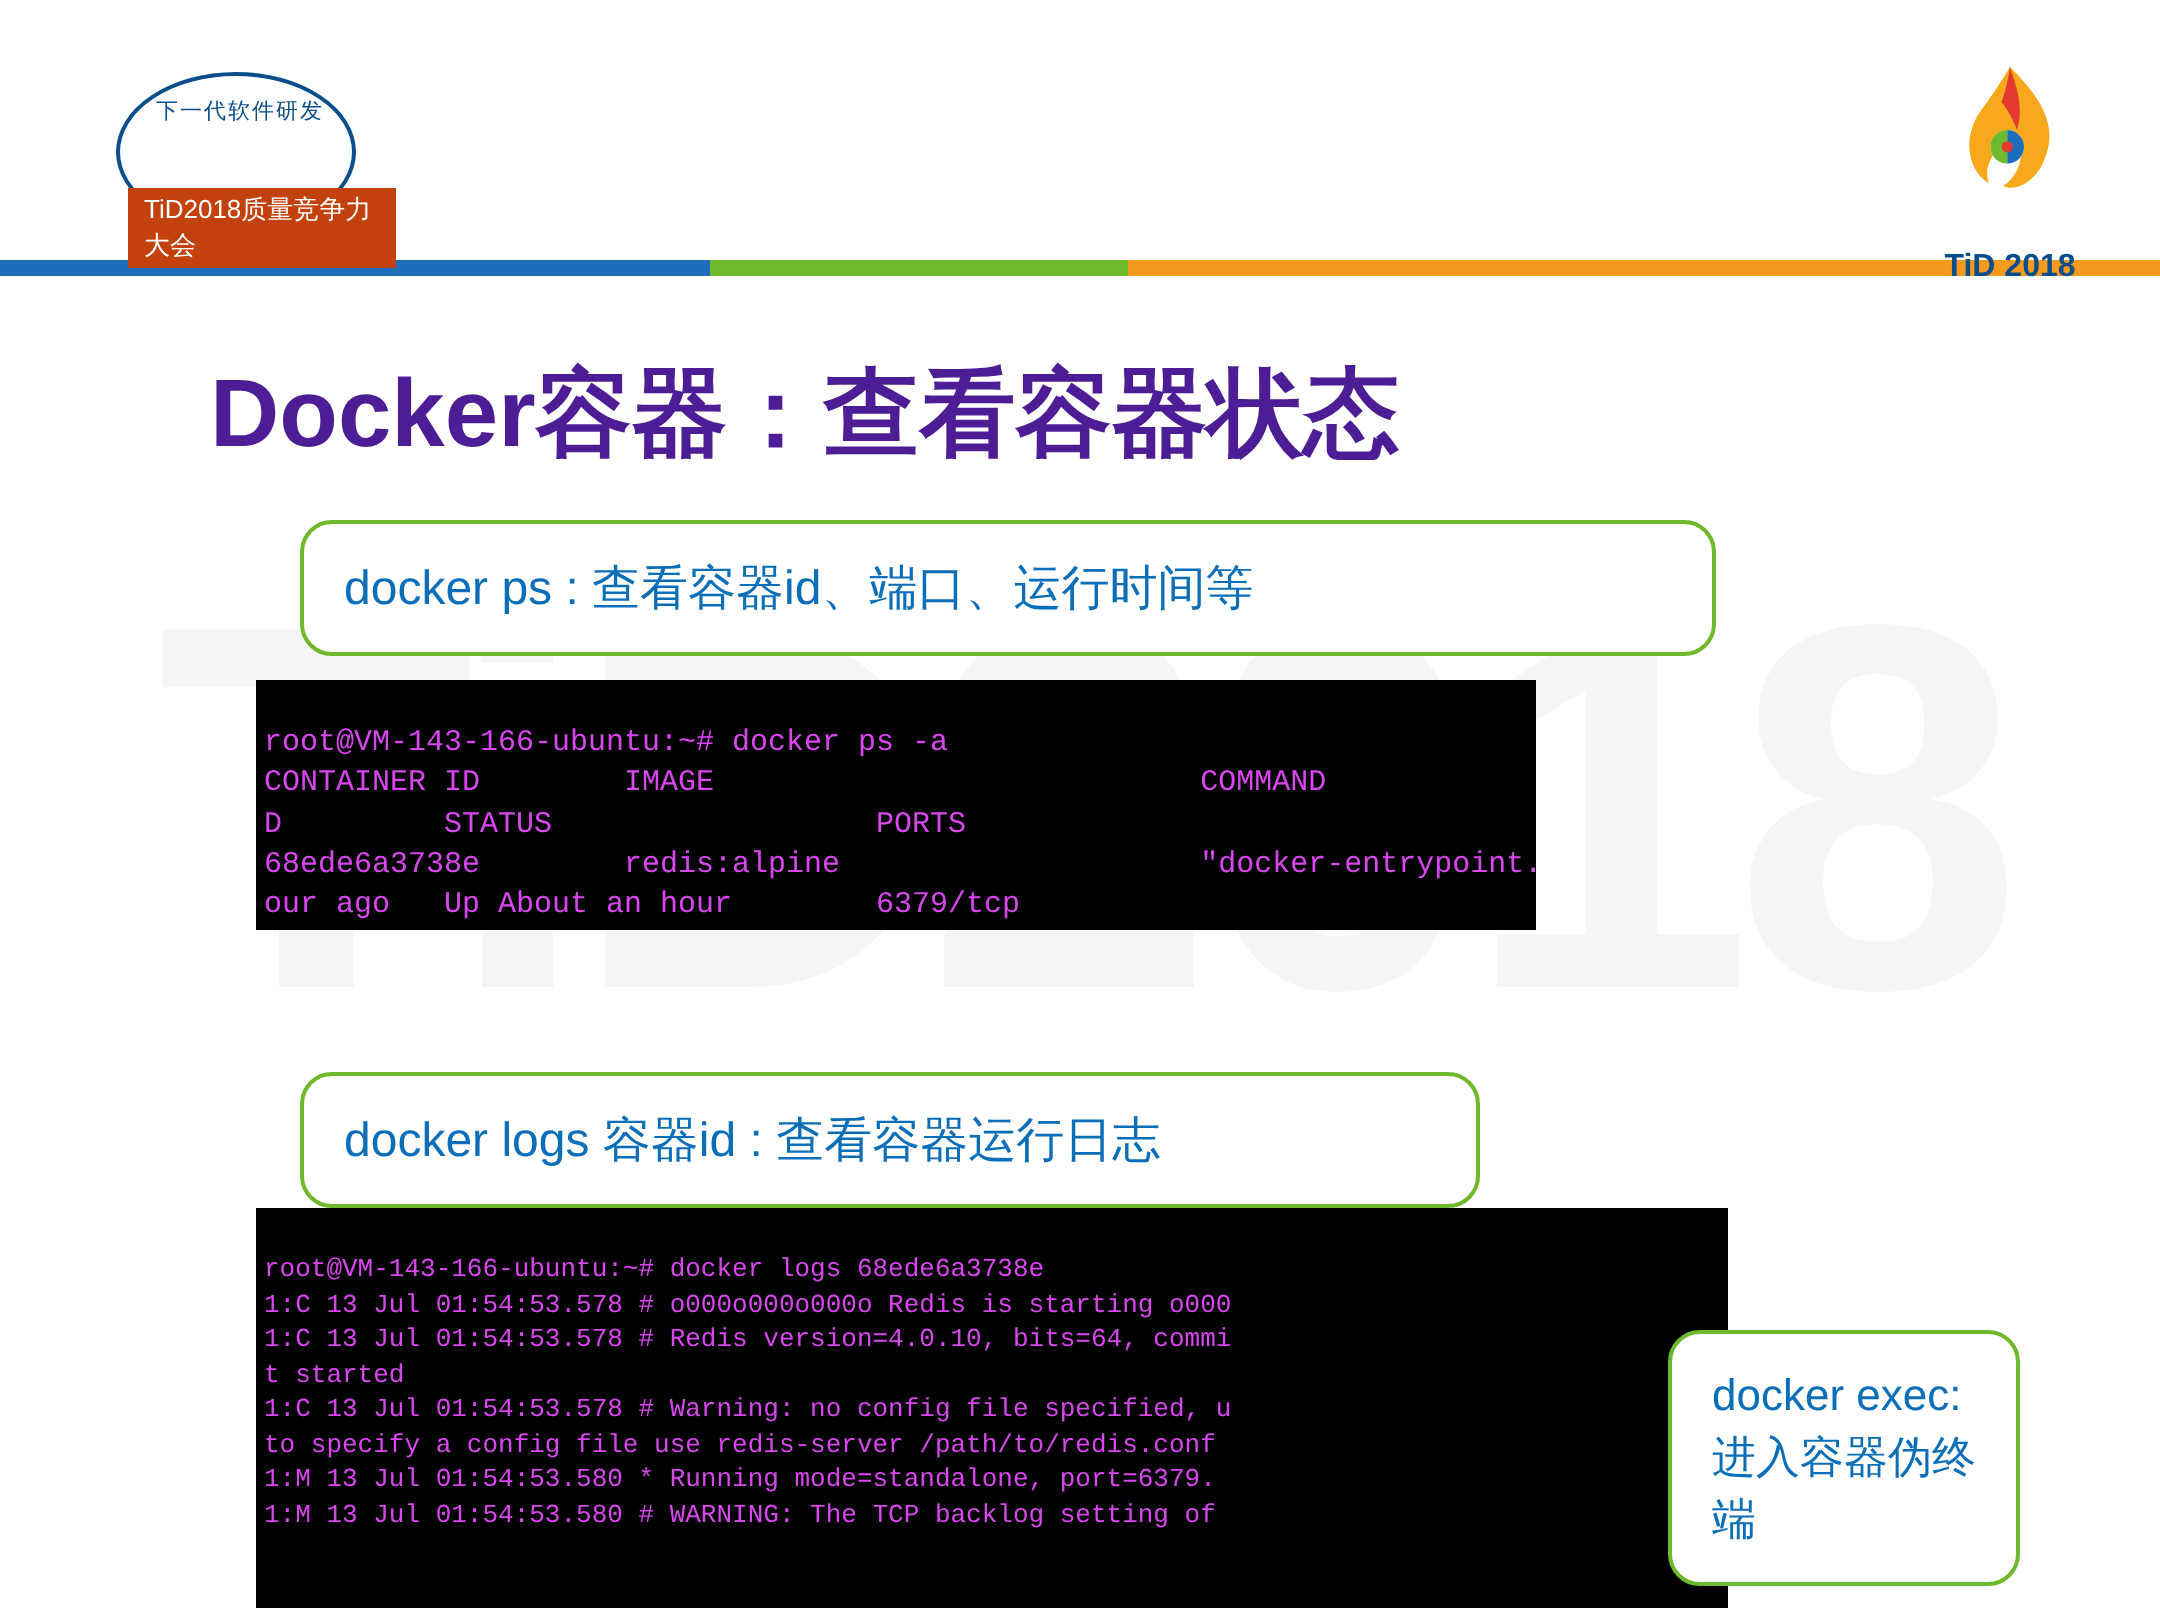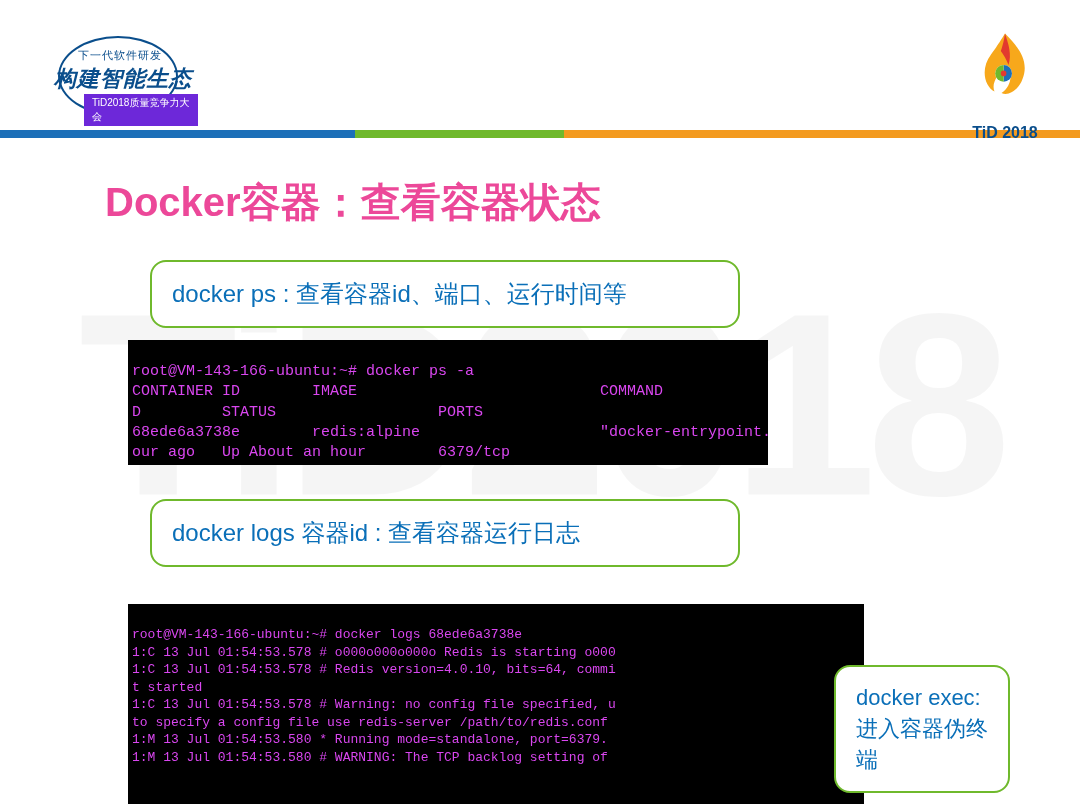--- a/index.html
+++ b/index.html
@@ -40,22 +40,22 @@
     position: absolute; top: 12px; left: 30px;
     font-size: 11px; color: #0a4e8c; letter-spacing: 1px;
   }
   .top-logo .txt2 {
     position: absolute; top: 28px; left: 6px;
     font-size: 22px; color: #0a4e8c; font-weight: 700;
     font-style: italic; letter-spacing: 1px;
   }
   .top-logo .banner {
     position: absolute; top: 58px; left: 16px;
-    background: #6d28d9; color: #fff;
-    font-size: 10px; padding: 2px 8px; margin-left: 20px;
+    background: #c2410c; color: #fff;
+    font-size: 13px; padding: 2px 8px;
   }
   .tid-logo {
     position: absolute;
     top: 30px; right: 30px;
     width: 90px; height: 100px;
     z-index: 2;
     text-align: center;
   }
   .tid-logo svg { width: 70px; height: 70px; }
   .tid-logo .lbl {
@@ -65,37 +65,37 @@
     position: absolute;
     top: 130px; left: 0; width: 1080px; height: 8px;
     display: flex;
   }
   .color-bar div:nth-child(1){ flex: 2.2; background:#1c6fb8; }
   .color-bar div:nth-child(2){ flex: 1.3; background:#6fb92c; }
   .color-bar div:nth-child(3){ flex: 3.2; background:#f39a1f; }
   .title {
     position: absolute;
     top: 175px; left: 105px;
-    font-size: 40px;
+    font-size: 48px;
     font-weight: 700;
-    color: #ec4899;
+    color: #4c1d95;
     z-index: 2;
   }
   .callout {
     position: absolute;
     border: 2.5px solid #6fb92c;
     border-radius: 16px;
     padding: 16px 20px;
     font-size: 24px;
     color: #0a6fb8;
     background: #fff;
     z-index: 2;
   }
-  .callout1 { top: 260px; left: 150px; width: 590px; }
-  .callout2 { top: 499px; left: 150px; width: 590px; }
+  .callout1 { top: 260px; left: 150px; width: 708px; }
+  .callout2 { top: 536px; left: 150px; width: 590px; }
   .callout3 {
     top: 665px; left: 834px; width: 176px;
     font-size: 22px; line-height: 1.4;
   }
   .terminal {
     position: absolute;
     background: #000;
     color: #d946ef;
     font-family: "Consolas", "Courier New", monospace;
     font-size: 16px;
@@ -109,21 +109,20 @@
   .term2 { top: 604px; left: 128px; width: 736px; height: 200px; font-size: 13px; }
 </style>
 </head>
 <body>
 
 <div class="watermark">TiD2018</div>
 
 <div class="top-logo">
   <div class="circle"></div>
   <div class="txt1">下一代软件研发</div>
-  <div class="txt2">构建智能生态</div>
   <div class="banner">TiD2018质量竞争力大会</div>
 </div>
 
 <div class="tid-logo">
   <svg viewBox="0 0 100 100">
     <path d="M50 5 C 70 25 85 45 75 70 C 70 85 55 95 45 90 C 60 80 62 60 50 50 C 40 65 30 75 35 88 C 20 80 15 55 30 35 C 40 22 50 5 50 5 Z" fill="#f7a81b"></path>
     <path d="M50 5 C 55 20 60 35 55 50 C 52 42 48 35 44 30 C 48 20 50 5 50 5 Z" fill="#e23a2e"></path>
     <circle cx="48" cy="62" r="12" fill="#fff"></circle>
     <path d="M48 50 A12 12 0 0 1 48 74 Z" fill="#1c6fb8"></path>
     <path d="M48 50 A12 12 0 0 0 48 74 Z" fill="#6fb92c"></path>

